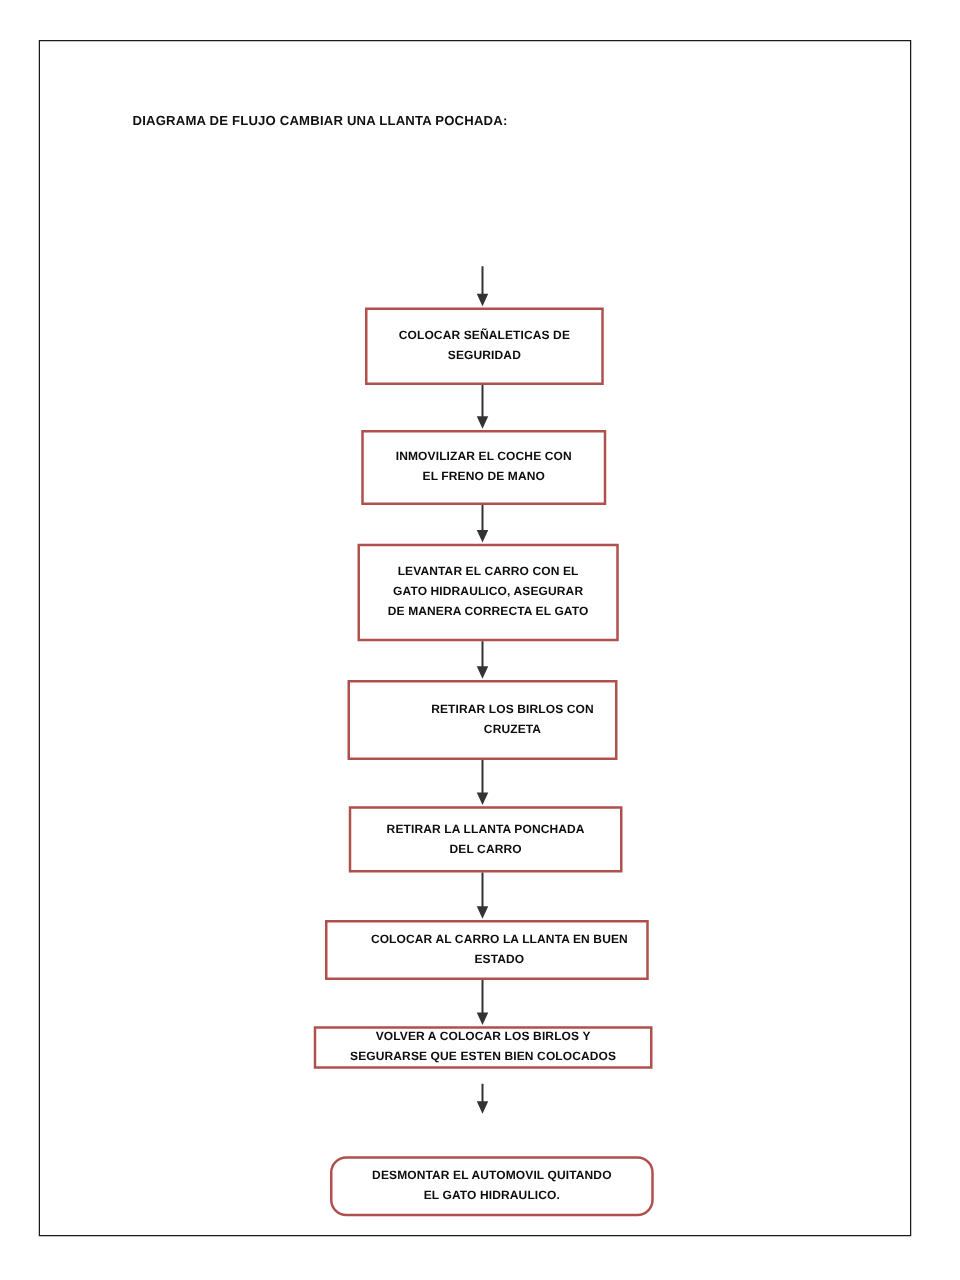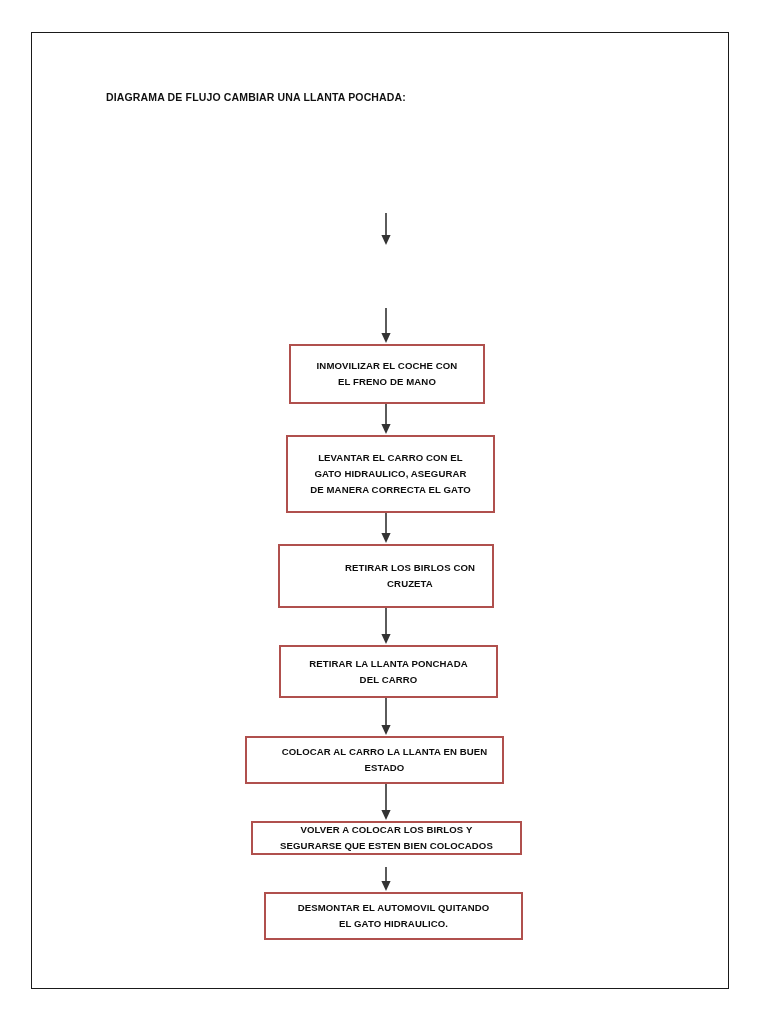--- a/index.html
+++ b/index.html
@@ -94,20 +94,24 @@
   <div id="flow-canvas">
 
 
     <div class="connector" style="left:341px; top:180px; height:33px;">
       <svg width="26" height="33" viewBox="0 0 26 33" aria-hidden="true">
         <line x1="13" y1="0" x2="13" y2="24" stroke="#333333" stroke-width="1.6"></line>
         <polygon points="13,32 8.4,22 17.6,22" fill="#333333"></polygon>
       </svg>
     </div>
 
+    <div class="node process" style="left:260px; top:213px; width:191px; height:62px;">
+      <span class="node-text">COLOCAR SEÑALETICAS DE
+SEGURIDAD</span>
+    </div>
 
     <div class="connector" style="left:341px; top:275px; height:36px;">
       <svg width="26" height="36" viewBox="0 0 26 36" aria-hidden="true">
         <line x1="13" y1="0" x2="13" y2="27" stroke="#333333" stroke-width="1.6"></line>
         <polygon points="13,35 8.4,25 17.6,25" fill="#333333"></polygon>
       </svg>
     </div>
 
     <div class="node process" style="left:257px; top:311px; width:196px; height:60px;">
       <span class="node-text">INMOVILIZAR EL COCHE CON
@@ -151,21 +155,21 @@
 DEL CARRO</span>
     </div>
 
     <div class="connector" style="left:341px; top:665px; height:38px;">
       <svg width="26" height="38" viewBox="0 0 26 38" aria-hidden="true">
         <line x1="13" y1="0" x2="13" y2="29" stroke="#333333" stroke-width="1.6"></line>
         <polygon points="13,37 8.4,27 17.6,27" fill="#333333"></polygon>
       </svg>
     </div>
 
-    <div class="node process" style="left:213px; top:703px; width:259px; height:48px;padding-left:20px;">
+    <div class="node process" style="left:228px; top:703px; width:259px; height:48px;padding-left:20px;">
       <span class="node-text">COLOCAR AL CARRO LA  LLANTA EN BUEN
 ESTADO</span>
     </div>
 
     <div class="connector" style="left:341px; top:751px; height:37px;">
       <svg width="26" height="37" viewBox="0 0 26 37" aria-hidden="true">
         <line x1="13" y1="0" x2="13" y2="28" stroke="#333333" stroke-width="1.6"></line>
         <polygon points="13,36 8.4,26 17.6,26" fill="#333333"></polygon>
       </svg>
     </div>
@@ -175,19 +179,19 @@
 SEGURARSE QUE ESTEN BIEN COLOCADOS</span>
     </div>
 
     <div class="connector" style="left:341px; top:834px; height:25px;">
       <svg width="26" height="25" viewBox="0 0 26 25" aria-hidden="true">
         <line x1="13" y1="0" x2="13" y2="16" stroke="#333333" stroke-width="1.6"></line>
         <polygon points="13,24 8.4,14 17.6,14" fill="#333333"></polygon>
       </svg>
     </div>
 
-    <div class="node process" style="left:232px; top:859px; width:259px; height:48px;">
+    <div class="node process" style="left:232px; top:892px; width:259px; height:48px;border-radius:13px;">
       <span class="node-text">DESMONTAR EL AUTOMOVIL QUITANDO
 EL GATO HIDRAULICO.</span>
     </div>
 
   </div>
 </div>
 
 </body></html>

